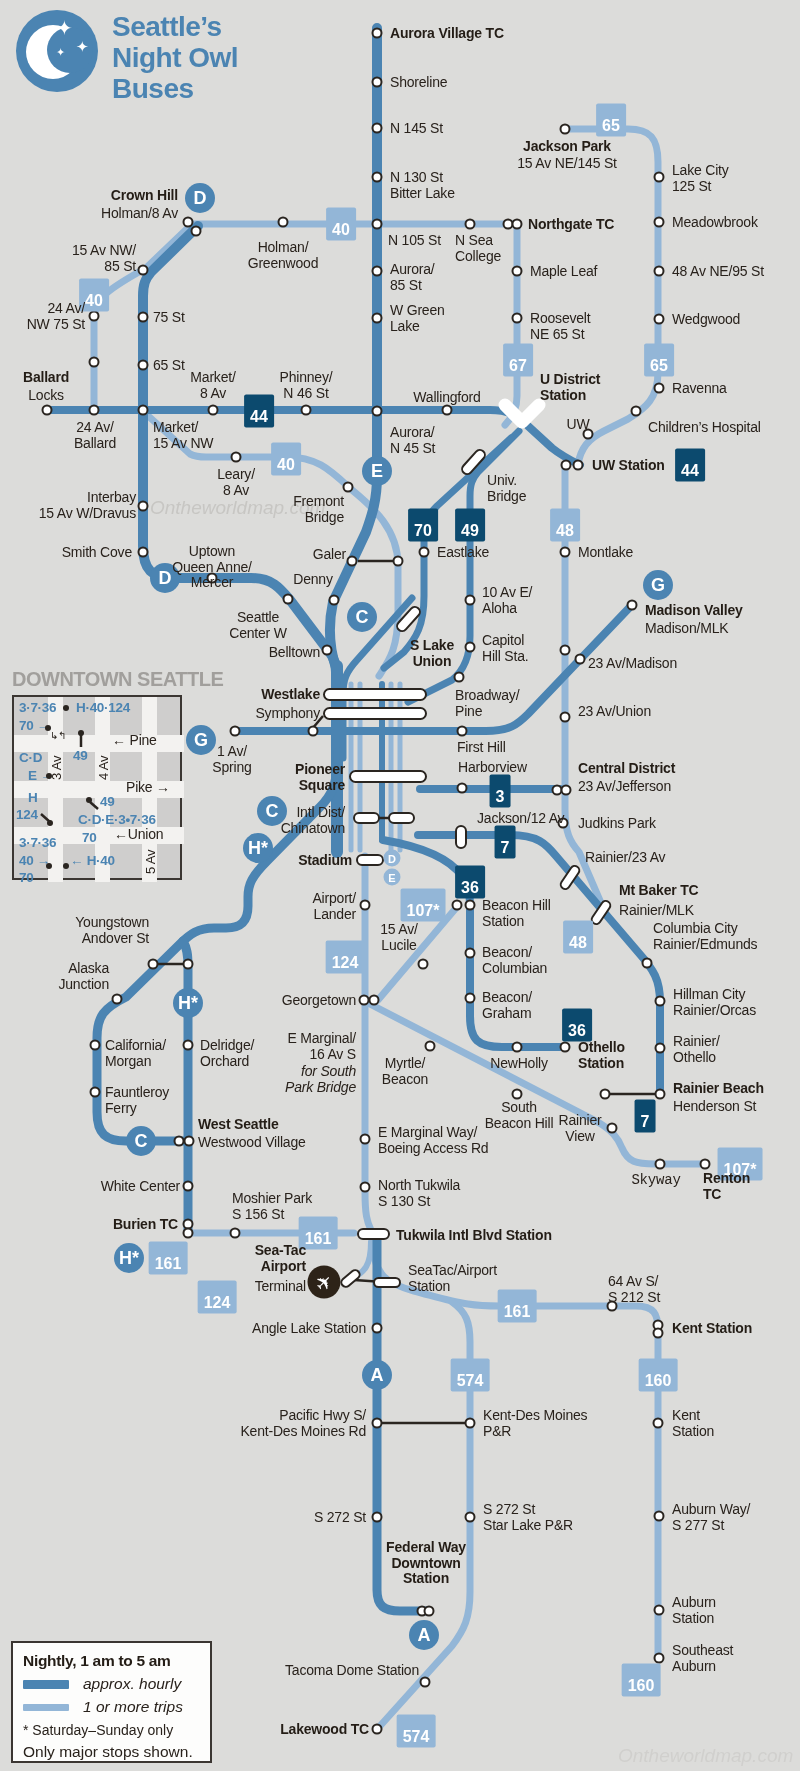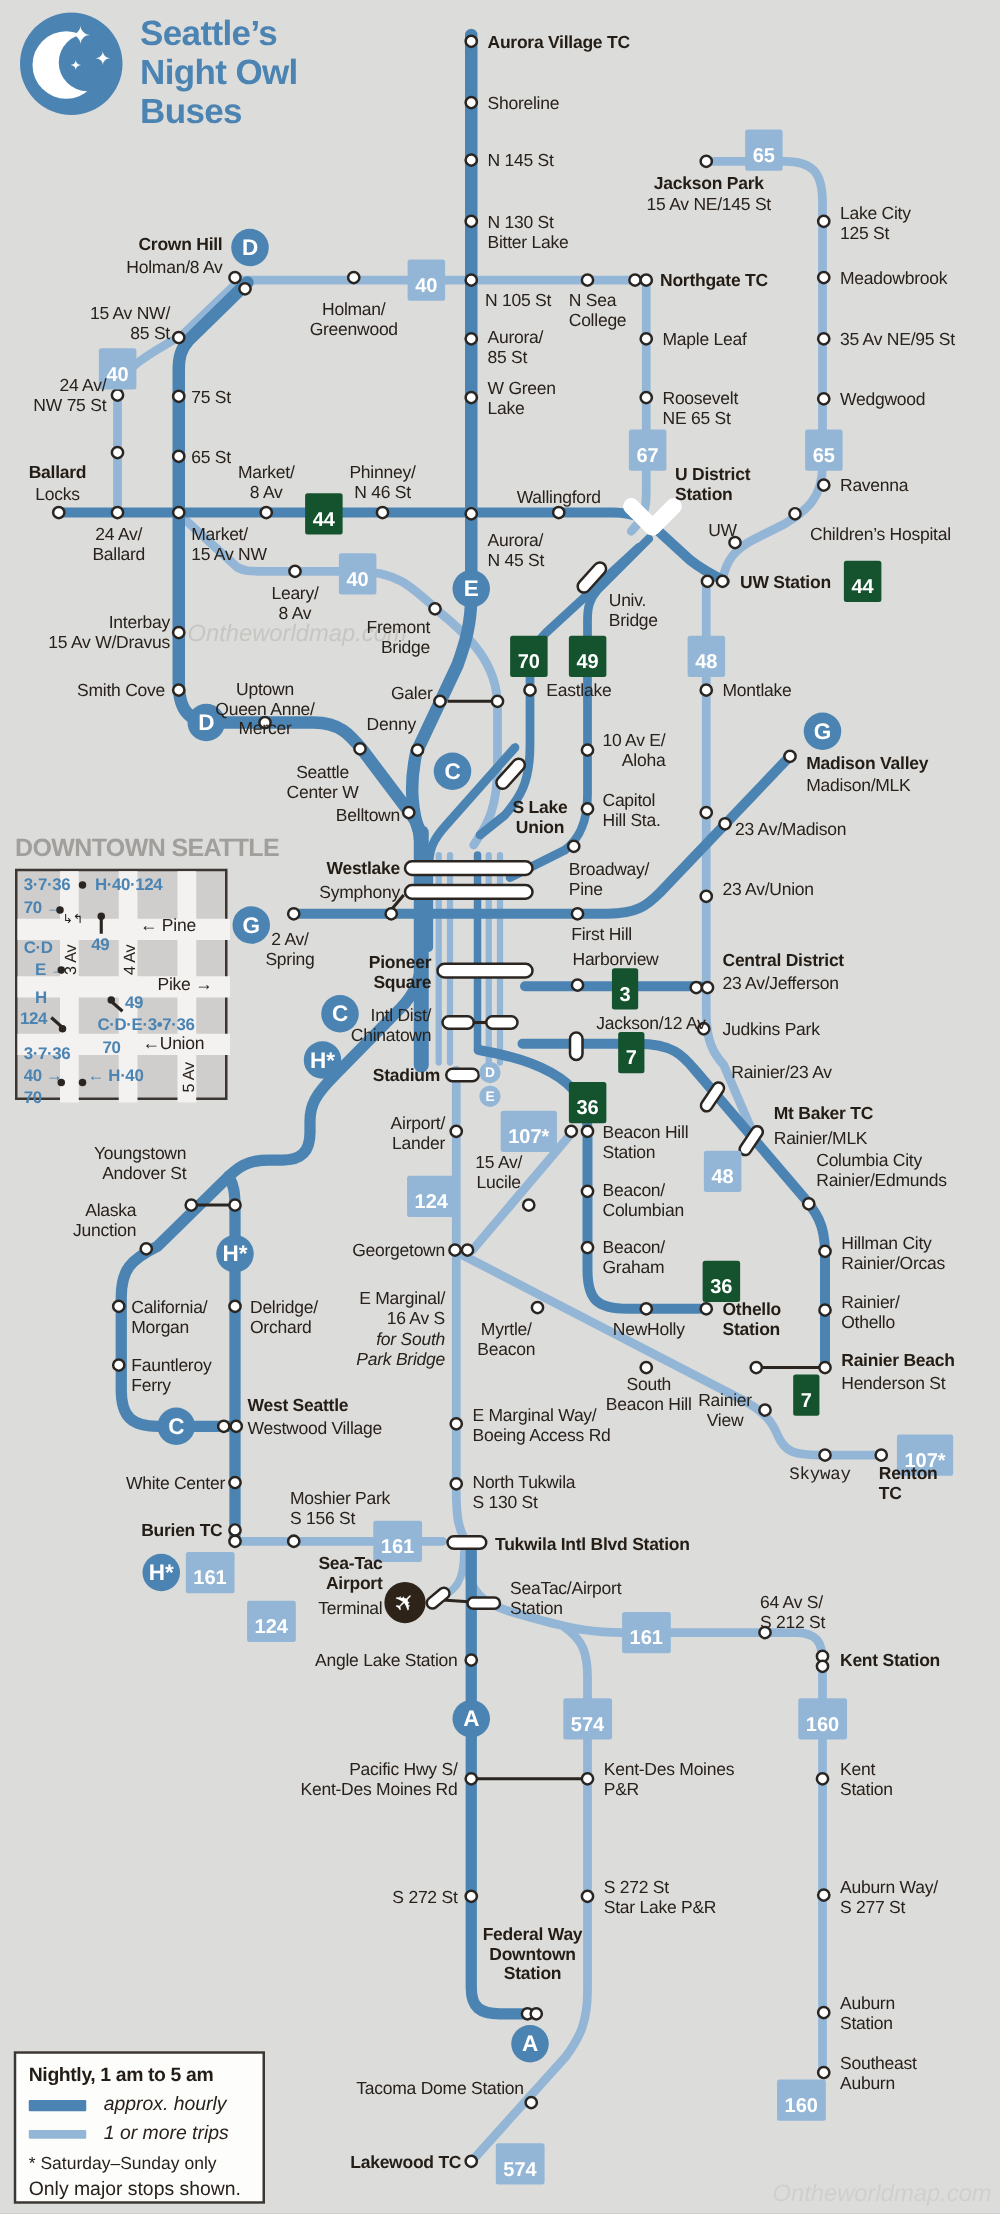--- a/index.html
+++ b/index.html
@@ -7,21 +7,21 @@
        font-family:"Liberation Sans","DejaVu Sans",sans-serif;color:#29221c;}
   svg.lines{position:absolute;left:0;top:0;z-index:1;}
   .lnl{stroke:#93b6d7;fill:none;stroke-linecap:round;stroke-linejoin:round;}
   .lnd{stroke:#4b84b2;fill:none;stroke-linecap:round;stroke-linejoin:round;}
   .tickline{stroke:#2a2520;stroke-width:2.5;}
   .pill{position:absolute;background:#fff;border:2.5px solid #2a2520;border-radius:9px;z-index:3;box-sizing:border-box;}
   .stop{position:absolute;width:11px;height:11px;border-radius:50%;background:#fff;border:2.5px solid #2a2520;
         box-sizing:border-box;transform:translate(-50%,-50%);z-index:4;}
   .badge{position:absolute;transform:translate(-50%,-50%);color:#fff;font-weight:700;font-size:16px;
          padding:13px 6px 2px;border-radius:2px;z-index:5;letter-spacing:0;white-space:nowrap;}
-  .badge.d{background:#14532d;}
+  .badge.d{background:#0c4a6e;}
   .badge.l{background:#93b6d7;}
   .cb{position:absolute;transform:translate(-50%,-50%);width:30px;height:30px;border-radius:50%;background:#4b84b2;
       color:#fff;font-weight:700;font-size:18px;display:flex;align-items:center;justify-content:center;z-index:5;}
   .cb.sm{width:17px;height:17px;font-size:11px;background:#93b6d7;}
   .lbl{position:absolute;font-size:14px;line-height:1.12;white-space:pre-line;z-index:6;letter-spacing:-0.2px;}
   .lbl.b{font-weight:700;color:#241d16;}
   .lbl.i{font-style:italic;}
   .lbl.ar{transform:translateX(-100%);text-align:right;}
   .lbl.ac{transform:translateX(-50%);text-align:center;}
   .lbl.blue{color:#4b84b2;font-weight:700;font-size:13.5px;letter-spacing:-0.3px;}
@@ -154,21 +154,21 @@
     <div class="lbl b ac" style="left: 567px; top: 139px;">Jackson Park</div>
     <div class="lbl ac" style="left: 567px; top: 156px;">15 Av NE/145 St</div>
     <div class="lbl" style="left: 672px; top: 163px;">Lake City
 125 St</div>
     <div class="lbl" style="left: 672px; top: 215px;">Meadowbrook</div>
     <div class="lbl" style="left: 388px; top: 233px;">N 105 St</div>
     <div class="lbl" style="left: 455px; top: 233px;">N Sea
 College</div>
     <div class="lbl b" style="left: 528px; top: 217px;">Northgate TC</div>
     <div class="lbl" style="left: 530px; top: 264px;">Maple Leaf</div>
-    <div class="lbl" style="left: 672px; top: 264px;">35 Av NE/95 St</div>
+    <div class="lbl" style="left: 672px; top: 264px;">48 Av NE/95 St</div>
     <div class="lbl" style="left: 672px; top: 312px;">Wedgwood</div>
     <div class="lbl" style="left: 530px; top: 311px;">Roosevelt
 NE 65 St</div>
     <div class="lbl b ar" style="left: 178px; top: 188px;">Crown Hill</div>
     <div class="lbl ar" style="left: 178px; top: 206px;">Holman/8 Av</div>
     <div class="lbl ac" style="left: 283px; top: 240px;">Holman/
 Greenwood</div>
     <div class="lbl ar" style="left: 136px; top: 243px;">15 Av NW/
 85 St</div>
     <div class="lbl" style="left: 390px; top: 262px;">Aurora/
@@ -210,21 +210,21 @@
 Mercer</div>
     <div class="lbl ar" style="left: 346px; top: 547px;">Galer</div>
     <div class="lbl ac" style="left: 313px; top: 572px;">Denny</div>
     <div class="lbl ar" style="left: 344px; top: 494px;">Fremont
 Bridge</div>
     <div class="lbl ac" style="left: 236px; top: 467px;">Leary/
 8 Av</div>
     <div class="lbl ac" style="left: 258px; top: 610px;">Seattle
 Center W</div>
     <div class="lbl ar" style="left: 320px; top: 645px;">Belltown</div>
-    <div class="lbl" style="left: 482px; top: 585px; text-align: right;">10 Av E/
+    <div class="lbl" style="left: 482px; top: 585px;">10 Av E/
 Aloha</div>
     <div class="lbl" style="left: 482px; top: 633px;">Capitol
 Hill Sta.</div>
     <div class="lbl b ac" style="left: 432px; top: 638px;">S Lake
 Union</div>
     <div class="lbl b" style="left: 645px; top: 603px;">Madison Valley</div>
     <div class="lbl" style="left: 645px; top: 621px;">Madison/MLK</div>
     <div class="lbl" style="left: 588px; top: 656px;">23 Av/Madison</div>
     <div class="lbl" style="left: 578px; top: 704px;">23 Av/Union</div>
     <div class="lbl" style="left: 455px; top: 688px;">Broadway/
@@ -241,21 +241,21 @@
     <div class="lbl" style="left: 653px; top: 921px;">Columbia City
 Rainier/Edmunds</div>
     <div class="lbl" style="left: 673px; top: 987px;">Hillman City
 Rainier/Orcas</div>
     <div class="lbl" style="left: 673px; top: 1034px;">Rainier/
 Othello</div>
     <div class="lbl b" style="left: 673px; top: 1081px;">Rainier Beach</div>
     <div class="lbl" style="left: 673px; top: 1099px;">Henderson St</div>
     <div class="lbl b ar" style="left: 320px; top: 687px;">Westlake</div>
     <div class="lbl ar" style="left: 320px; top: 706px;">Symphony</div>
-    <div class="lbl ac" style="left: 232px; top: 744px;">2 Av/
+    <div class="lbl ac" style="left: 232px; top: 744px;">1 Av/
 Spring</div>
     <div class="lbl b ar" style="left: 345px; top: 762px;">Pioneer
 Square</div>
     <div class="lbl ar" style="left: 345px; top: 805px;">Intl Dist/
 Chinatown</div>
     <div class="lbl b ar" style="left: 352px; top: 853px;">Stadium</div>
     <div class="lbl" style="left: 482px; top: 898px;">Beacon Hill
 Station</div>
     <div class="lbl ac" style="left: 399px; top: 922px;">15 Av/
 Lucile</div>

